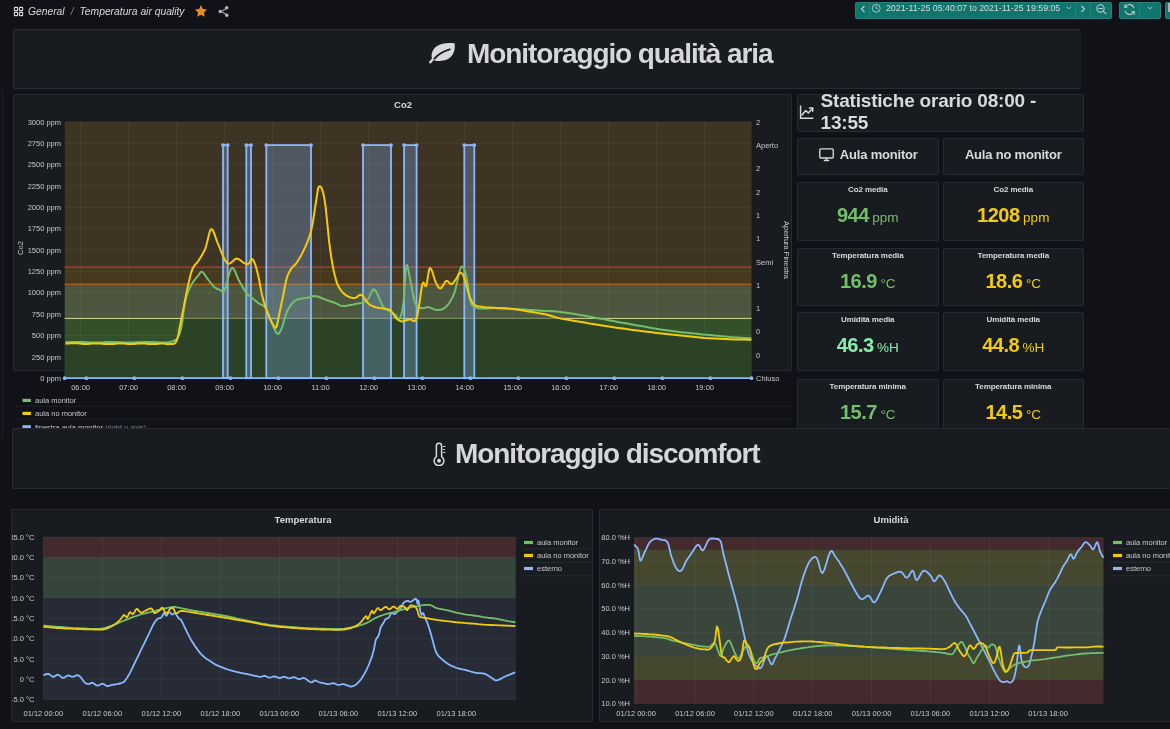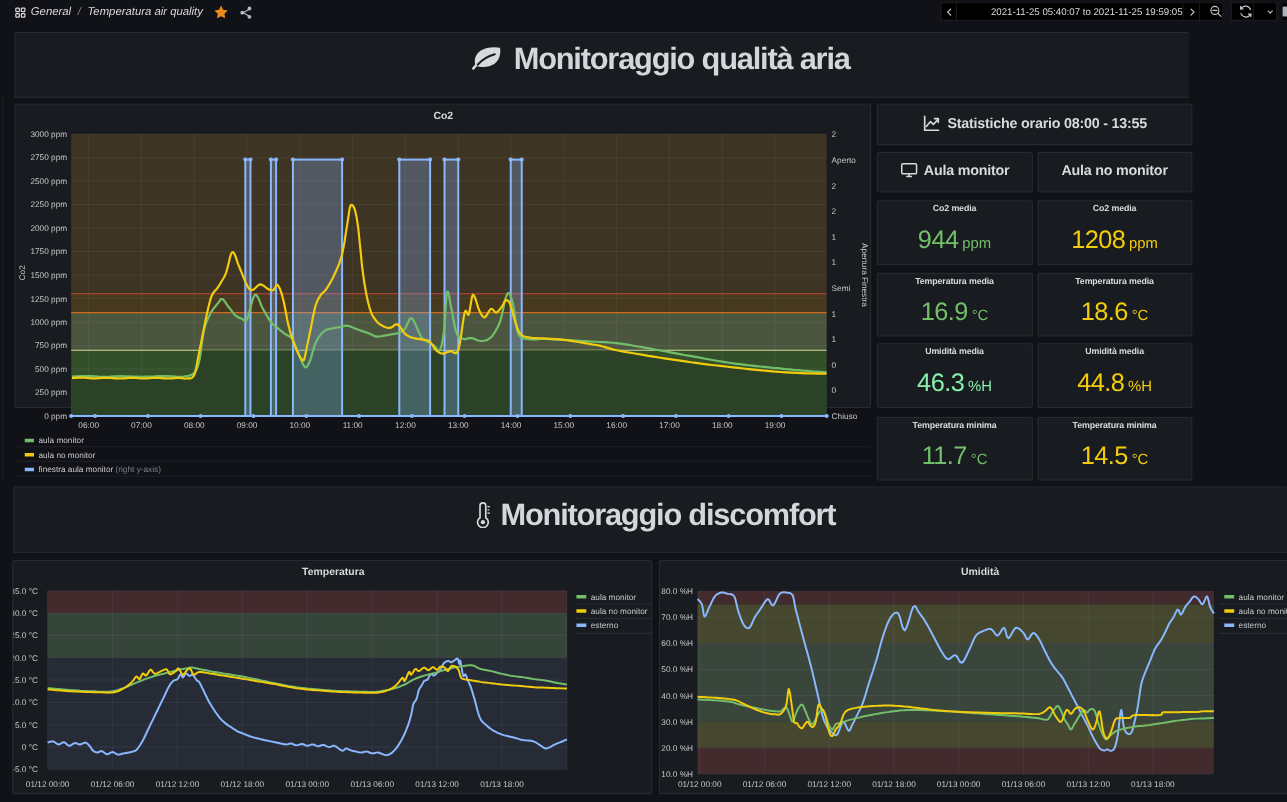--- a/index.html
+++ b/index.html
@@ -1,26 +1,26 @@
 <!DOCTYPE html>
 <html><head><meta charset="utf-8"><style>
 * { margin:0; padding:0; box-sizing:border-box; }
 html,body { width:1170px; height:729px; overflow:hidden; background:#111217;
   font-family:"Liberation Sans", sans-serif; position:relative; }
 .panel { position:absolute; background:#181b1f; border:1px solid rgba(204,204,220,0.09); border-radius:2px; }
 .nav { position:absolute; left:0; top:0; width:1170px; height:22px; display:flex; align-items:center; }
 .nav .bc { display:flex; align-items:center; margin-left:13px; font-size:10.3px; color:#d8d9da;font-style:italic; }
 .nav .sep { color:#85888e; }
 .tbtns { position:absolute; top:2px; right:0; display:flex; align-items:stretch; height:17.3px; }
-.btn { background:#000000; border:1px solid rgba(204,204,220,0.13); display:flex; align-items:flex-end;
-  justify-content:center; color:#d8d9da; font-size:8.8px; font-weight:500;flex-direction:column; }
+.btn { background:#0f766e; border:1px solid rgba(204,204,220,0.13); display:flex; align-items:flex-start;
+  justify-content:center; color:#d8d9da; font-size:8.8px; font-weight:500; }
 .btn + .btn { border-left:none; }
 .stat-t { position:absolute; left:0; right:0; text-align:center; font-size:8px; font-weight:bold; color:#d8d9da; top:2.4px; letter-spacing:-0.1px; }
 .stat-v { position:absolute; left:0; right:0; top:22px; display:flex; align-items:baseline; justify-content:center; }
-.stat-v .big { font-size:23px; font-weight:normal; line-height:1.05; letter-spacing:-0.5px; }
+.stat-v .big { font-size:20px; font-weight:bold; line-height:1.05; letter-spacing:-0.5px; }
 .stat-v .unit { font-size:13.5px; font-weight:normal; margin-left:3.5px; }
 .h2 { position:relative; top:-1.5px; font-size:13px; font-weight:bold; color:#d8d9da; letter-spacing:-0.2px; display:flex; align-items:center; justify-content:center; gap:5px; height:100%; }
 .bigtitle { position:absolute; display:flex; align-items:center; gap:7px; font-size:28px; font-weight:bold; color:#d5d6db; letter-spacing:-1.1px; }
 </style></head><body>
 <div style="position:absolute;left:2px;top:90px;width:1px;height:347px;background:rgba(204,204,220,0.07)"></div>
 <div class="nav">
   <div class="bc">
       <span style="display:flex;margin-right:4px">
         <svg width="11" height="11" viewBox="0 0 24 24" fill="none" stroke="#d8d9da" stroke-width="2.4">
           <rect x="3" y="3" width="7" height="7" rx="1.5"></rect>
@@ -227,21 +227,21 @@
       <text x="21" y="308.1" font-size="7.5" fill="#c7c8cb">aula monitor</text>
       <line x1="8.5" y1="318.4" x2="16.9" y2="318.4" stroke="#f2cc0c" stroke-width="3.2"></line>
       <text x="21" y="321.1" font-size="7.5" fill="#c7c8cb">aula no monitor</text>
       <line x1="8.5" y1="331.8" x2="16.9" y2="331.8" stroke="#8ab8ff" stroke-width="3.2"></line>
       <text x="21" y="334.5" font-size="7.5" fill="#c7c8cb">finestra aula monitor<tspan fill="#7b8087"> (right y-axis)</tspan></text>
       <line x1="2" y1="311.2" x2="777" y2="311.2" stroke="rgba(204,204,220,0.09)" stroke-width="1"></line>
       <line x1="2" y1="324.3" x2="777" y2="324.3" stroke="rgba(204,204,220,0.09)" stroke-width="1"></line>
       <line x1="2" y1="338" x2="777" y2="338" stroke="rgba(204,204,220,0.09)" stroke-width="1"></line>
     </svg></div>
 <div class="panel" style="left:797px;top:94px;width:287px;height:38px">
-    <div class="h2" style="font-size:13px">
+    <div class="h2" style="font-size:19px">
       <svg width="18" height="18" viewBox="0 0 24 24" fill="none" stroke="#d8d9da" stroke-width="2">
         <path d="M3.5 3v17.5H21"></path>
         <path d="M5.5 16l5-6 3.5 3.5L20 7" stroke-linecap="round" stroke-linejoin="round"></path>
         <path d="M15.5 6.5H20V11" stroke-linecap="round" stroke-linejoin="round"></path>
       </svg>
       <span>Statistiche orario 08:00 - 13:55</span>
     </div>
   </div>
 <div class="panel" style="left:797px;top:137.5px;width:141.5px;height:37px">
     <div class="h2">
@@ -295,32 +295,32 @@
 <div class="panel" style="left:942.5px;top:311.5px;width:141.5px;height:59.5px">
     <div class="stat-t">Umidità media</div>
     <div class="stat-v" style="color:#f2cc0c">
       <span class="big">44.8</span>
       <span class="unit">%H</span>
     </div>
   </div>
 <div class="panel" style="left:797px;top:378.5px;width:141.5px;height:58px">
     <div class="stat-t">Temperatura minima</div>
     <div class="stat-v" style="color:#73bf69">
-      <span class="big">11.7</span>
+      <span class="big">15.7</span>
       <span class="unit">°C</span>
     </div>
   </div>
 <div class="panel" style="left:942.5px;top:378.5px;width:141.5px;height:58px">
     <div class="stat-t">Temperatura minima</div>
     <div class="stat-v" style="color:#f2cc0c">
       <span class="big">14.5</span>
       <span class="unit">°C</span>
     </div>
   </div>
-<div class="panel" style="left:12px;top:442px;width:1158px;height:61px;border-right:none">
+<div class="panel" style="left:12px;top:428px;width:1158px;height:61px;border-right:none">
   <div class="bigtitle" style="left:418px;top:8.5px;gap:8px">
       <svg width="16" height="24" viewBox="0 0 20 32" fill="none" stroke="#d8d9da" stroke-width="2">
         <path d="M6.5 19.5V5a3.5 3.5 0 0 1 7 0v14.5a6.5 6.5 0 1 1-7 0Z"></path>
         <circle cx="10" cy="25" r="2.6" fill="#d8d9da" stroke="none"></circle>
         <path d="M15.5 6h3M15.5 10h2.2M15.5 14h3" stroke-width="1.6"></path>
       </svg>
       <span>Monitoraggio discomfort</span>
     </div>
 </div>
 <div class="panel" style="left:11px;top:508.5px;width:582px;height:213px"><svg width="582" height="213" font-family="Liberation Sans, sans-serif">

